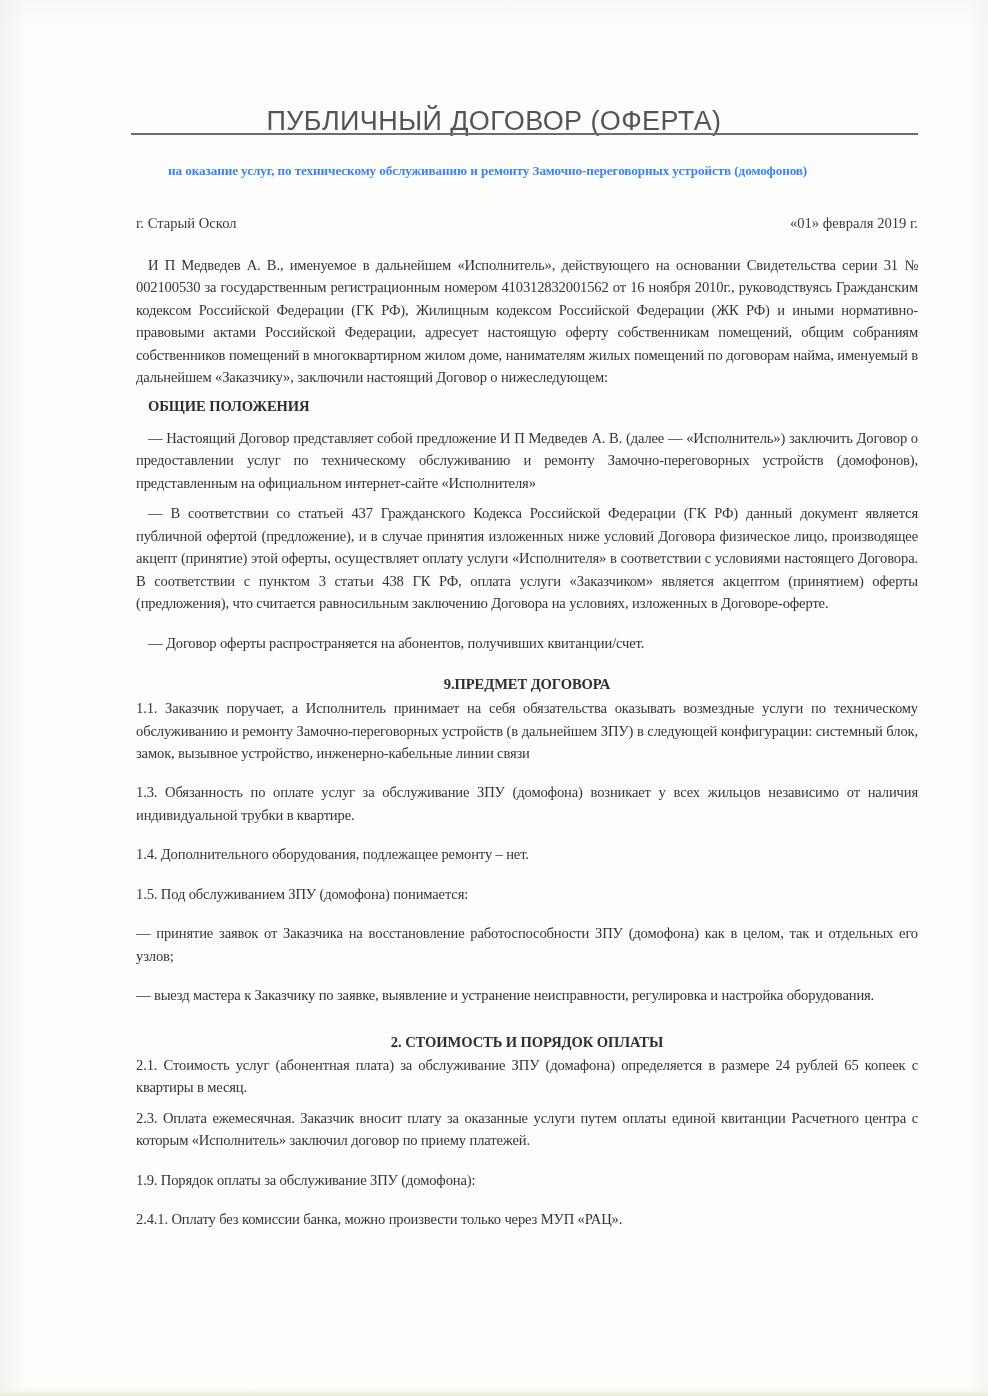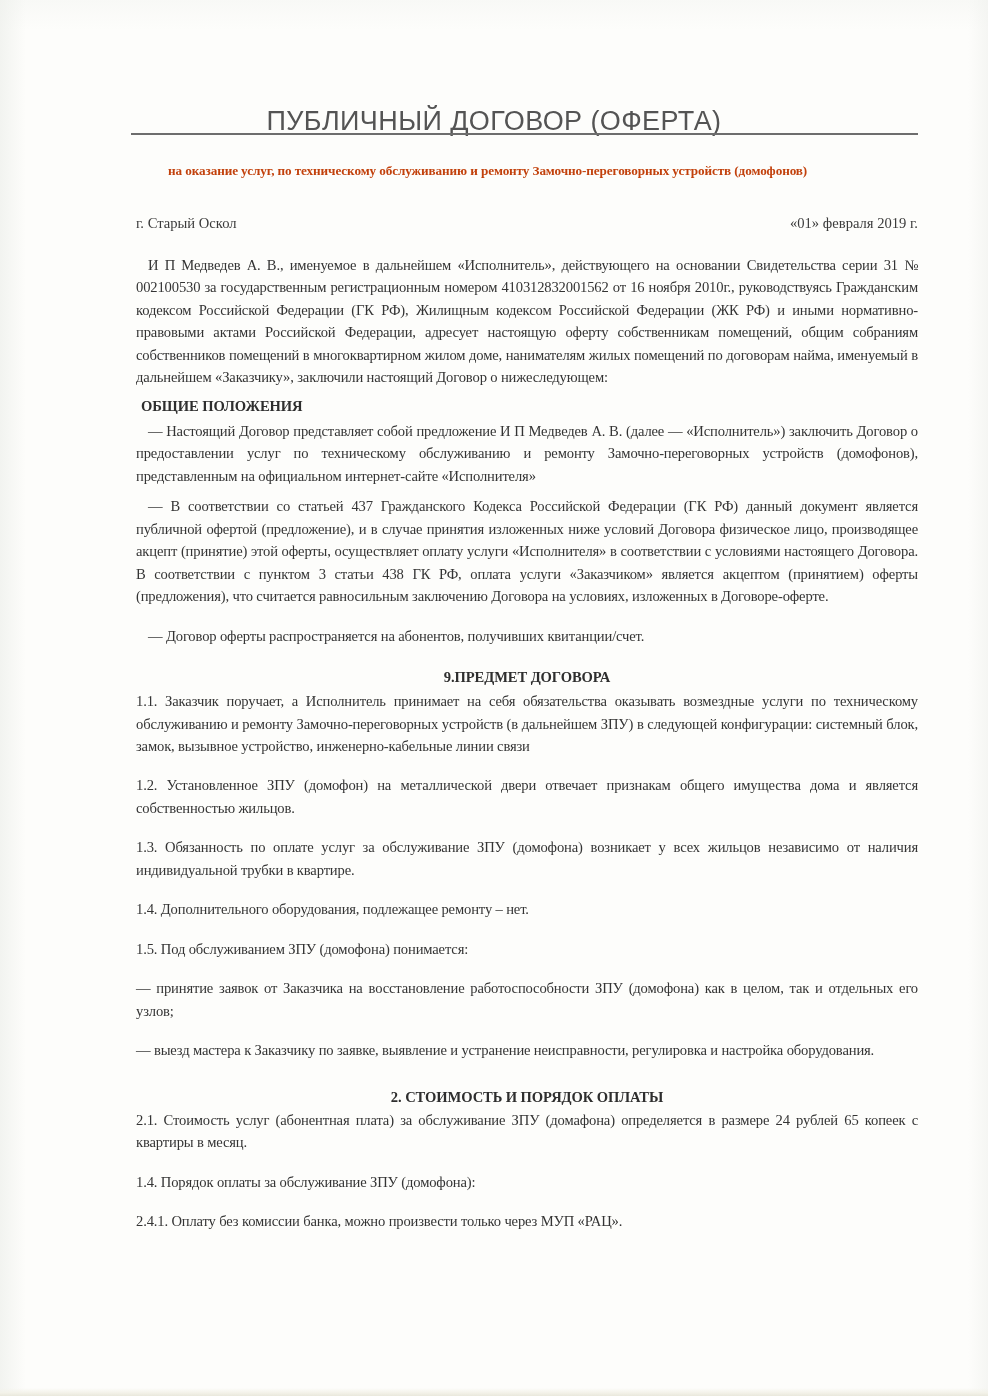--- a/index.html
+++ b/index.html
@@ -69,21 +69,21 @@
     background: #6d6d6d;
   }
 
   .subtitle {
     position: absolute;
     top: 163px;
     left: 168px;
     width: 720px;
     font-size: 13.2px;
     font-weight: bold;
-    color: #c2410c;
+    color: #3b82f6;
     letter-spacing: -0.1px;
     white-space: nowrap;
   }
 
   
   .content {
     position: absolute;
     top: 203px;
     left: 136px;
     width: 782px;
@@ -106,21 +106,21 @@
     line-height: 1.54;
     text-align: justify;
     text-justify: inter-word;
     color: #343434;
   }
   p.para.indent { text-indent: 12px; }
   p.para.gap-sm { margin-top: 8px; }
   p.para.gap-md { margin-top: 17px; }
 
   h2.section-heading {
-    margin: 5px;
+    margin: 12px;
     font-size: 14.6px;
     font-weight: bold;
     color: #2e2e2e;
     letter-spacing: -0.1px;
   }
   h2.section-heading.left { text-align: left; margin-top: 9px; }
   h2.section-heading.center { text-align: center; }
   h2.section-heading.center.gap { margin-top: 22px; margin-bottom: 4px; }
   h2.section-heading.center.gap2 { margin-top: 27px; margin-bottom: 3px; }
 
@@ -154,38 +154,38 @@
     <p class="para indent tight">— Настоящий Договор представляет собой предложение И П Медведев А. В. (далее — «Исполнитель») заключить Договор о предоставлении услуг по техническому обслуживанию и ремонту Замочно-переговорных устройств (домофонов), представленным на официальном интернет-сайте «Исполнителя»</p>
 
     <p class="para indent tight gap-sm">— В соответствии со статьей 437 Гражданского Кодекса Российской Федерации (ГК РФ) данный документ является публичной офертой (предложение), и в случае принятия изложенных ниже условий Договора физическое лицо, производящее акцепт (принятие) этой оферты, осуществляет оплату услуги «Исполнителя» в соответствии с условиями настоящего Договора. В соответствии с пунктом 3 статьи 438 ГК РФ, оплата услуги «Заказчиком» является акцептом (принятием) оферты (предложения), что считается равносильным заключению Договора на условиях, изложенных в Договоре-оферте.</p>
 
     <p class="para indent tight gap-md">— Договор оферты распространяется на абонентов, получивших квитанции/счет.</p>
 
     <h2 class="section-heading center gap">9.ПРЕДМЕТ ДОГОВОРА</h2>
 
     <p class="para tight">1.1. Заказчик поручает,  а Исполнитель принимает  на  себя  обязательства оказывать  возмездные  услуги  по  техническому обслуживанию и ремонту Замочно-переговорных устройств (в дальнейшем ЗПУ) в следующей конфигурации: системный блок, замок, вызывное устройство, инженерно-кабельные линии связи</p>
 
-    <p class="para tight gap-md">1.2. Установленное  ЗПУ  (домофон)  на  металлической  двери отвечает  признакам  общего  имущества  дома и  является собственностью жильцов.</p>
 
     <p class="para tight gap-md">1.3. Обязанность  по  оплате  услуг  за  обслуживание  ЗПУ  (домофона)  возникает  у  всех  жильцов  независимо  от  наличия индивидуальной трубки в квартире.</p>
 
     <p class="para tight gap-md">1.4. Дополнительного оборудования, подлежащее ремонту – нет.</p>
 
     <p class="para tight gap-md">1.5. Под обслуживанием ЗПУ (домофона) понимается:</p>
 
     <p class="para tight gap-md">— принятие заявок от Заказчика на восстановление работоспособности ЗПУ (домофона) как в целом, так и отдельных его узлов;</p>
 
     <p class="para tight gap-md">— выезд мастера к Заказчику по заявке, выявление и устранение неисправности, регулировка и настройка оборудования.</p>
 
     <h2 class="section-heading center gap2">2. СТОИМОСТЬ И ПОРЯДОК ОПЛАТЫ</h2>
 
     <p class="para tight">2.1. Стоимость  услуг  (абонентная  плата)  за  обслуживание  ЗПУ  (домафона)  определяется  в  размере  24  рублей  65  копеек  с квартиры в месяц.</p>
 
 
+    <p class="para tight gap-sm">2.3. Оплата ежемесячная. Заказчик вносит плату за оказанные услуги путем оплаты единой квитанции Расчетного центра с которым «Исполнитель» заключил договор по приему платежей.</p>
 
-    <p class="para tight gap-md">1.4. Порядок оплаты за обслуживание ЗПУ (домофона):</p>
+    <p class="para tight gap-md">1.9. Порядок оплаты за обслуживание ЗПУ (домофона):</p>
 
     <p class="para tight gap-md">2.4.1. Оплату без комиссии банка, можно произвести только через МУП «РАЦ».</p>
 
   </div>
 </div>
 
 <div class="scan-bottom-edge"></div>
 
 </body></html>

